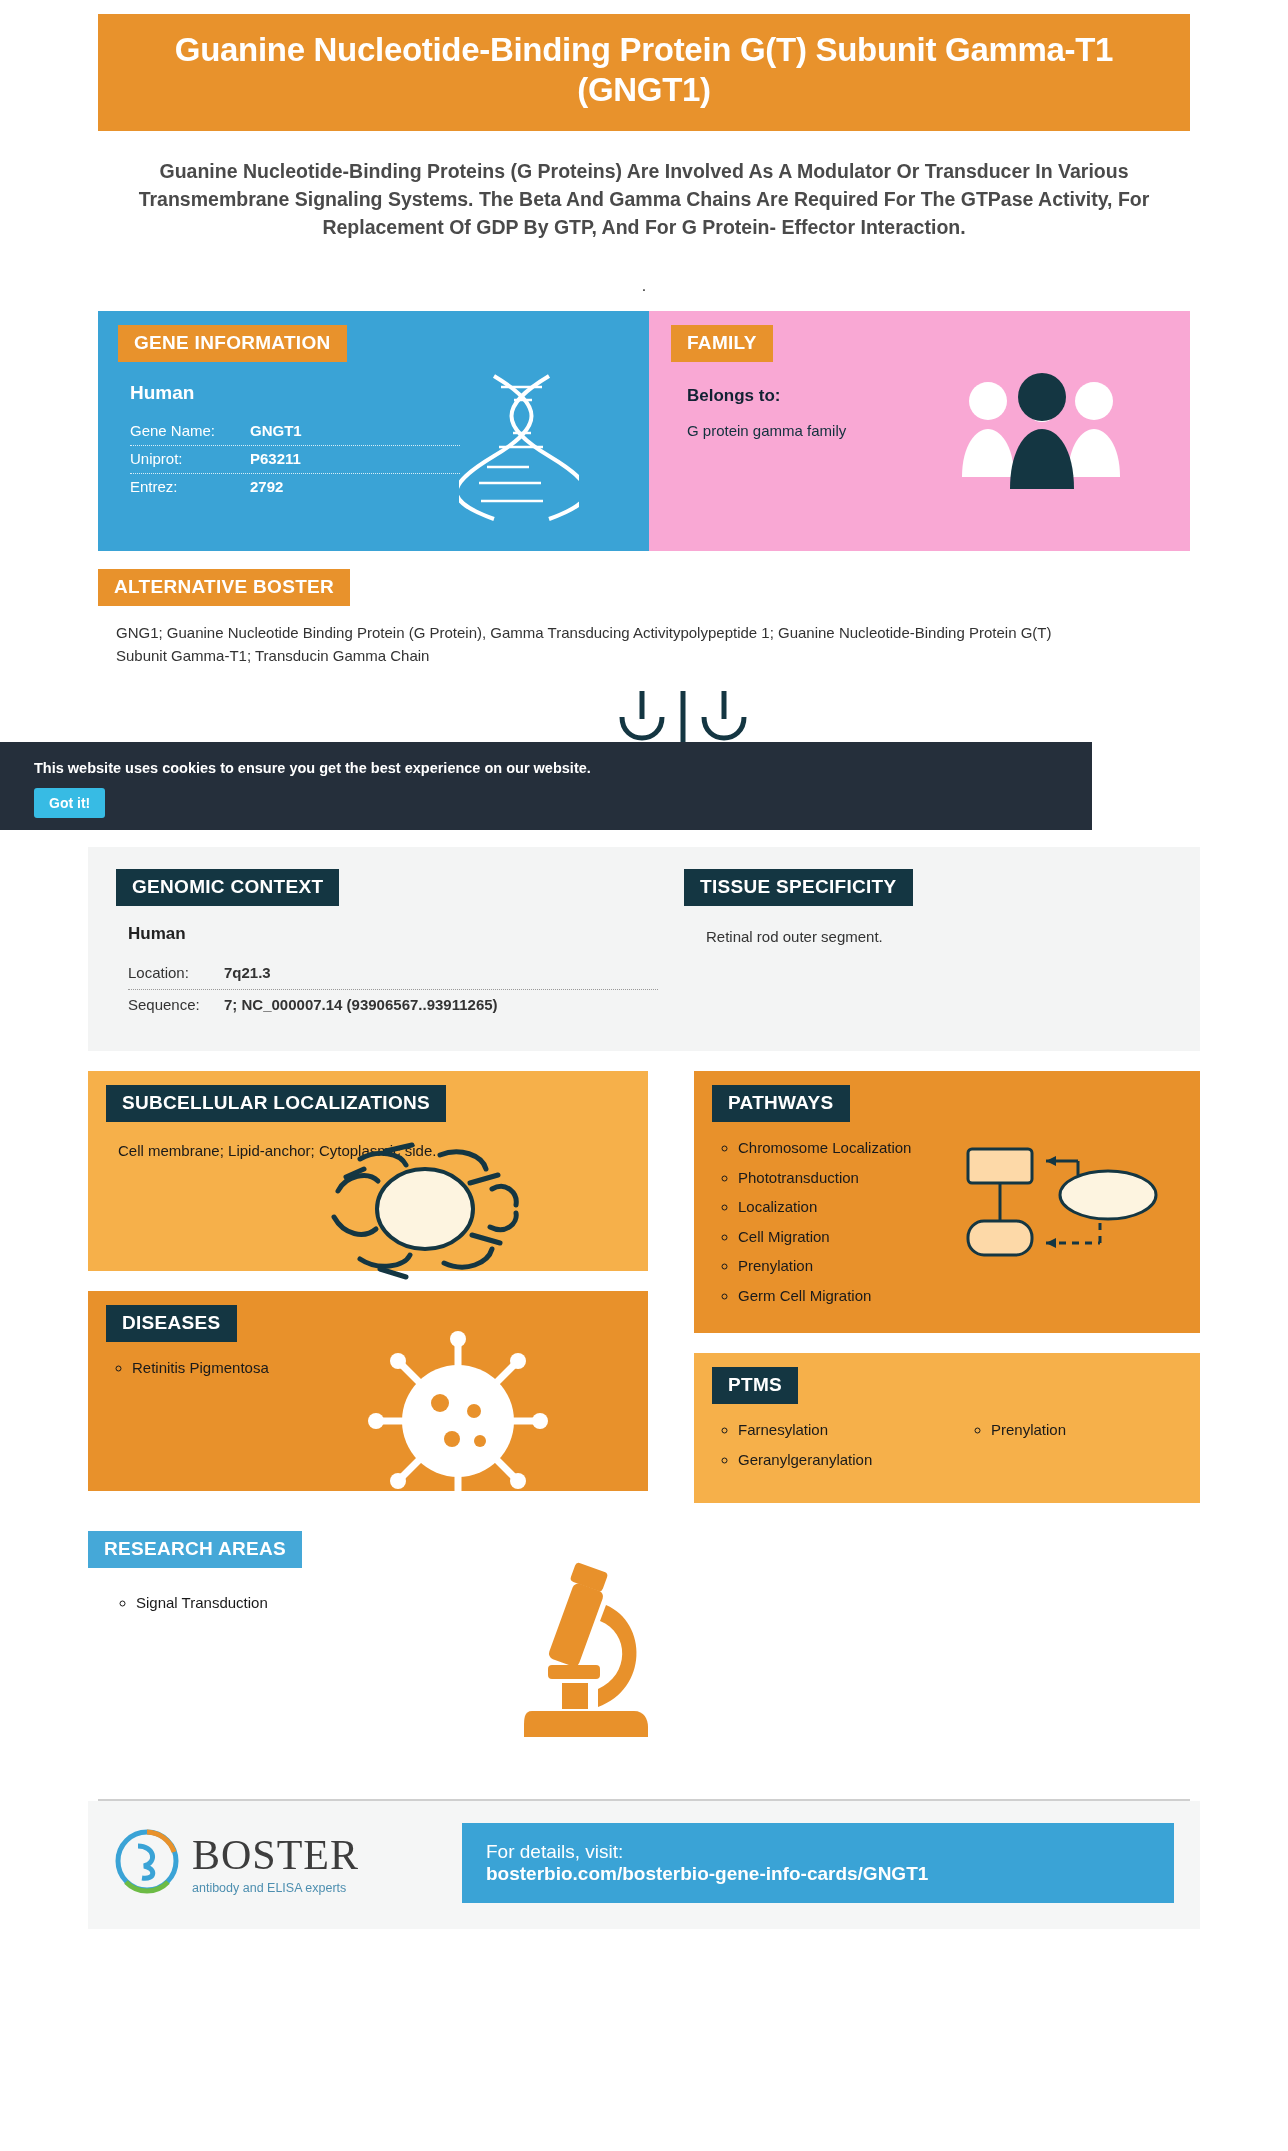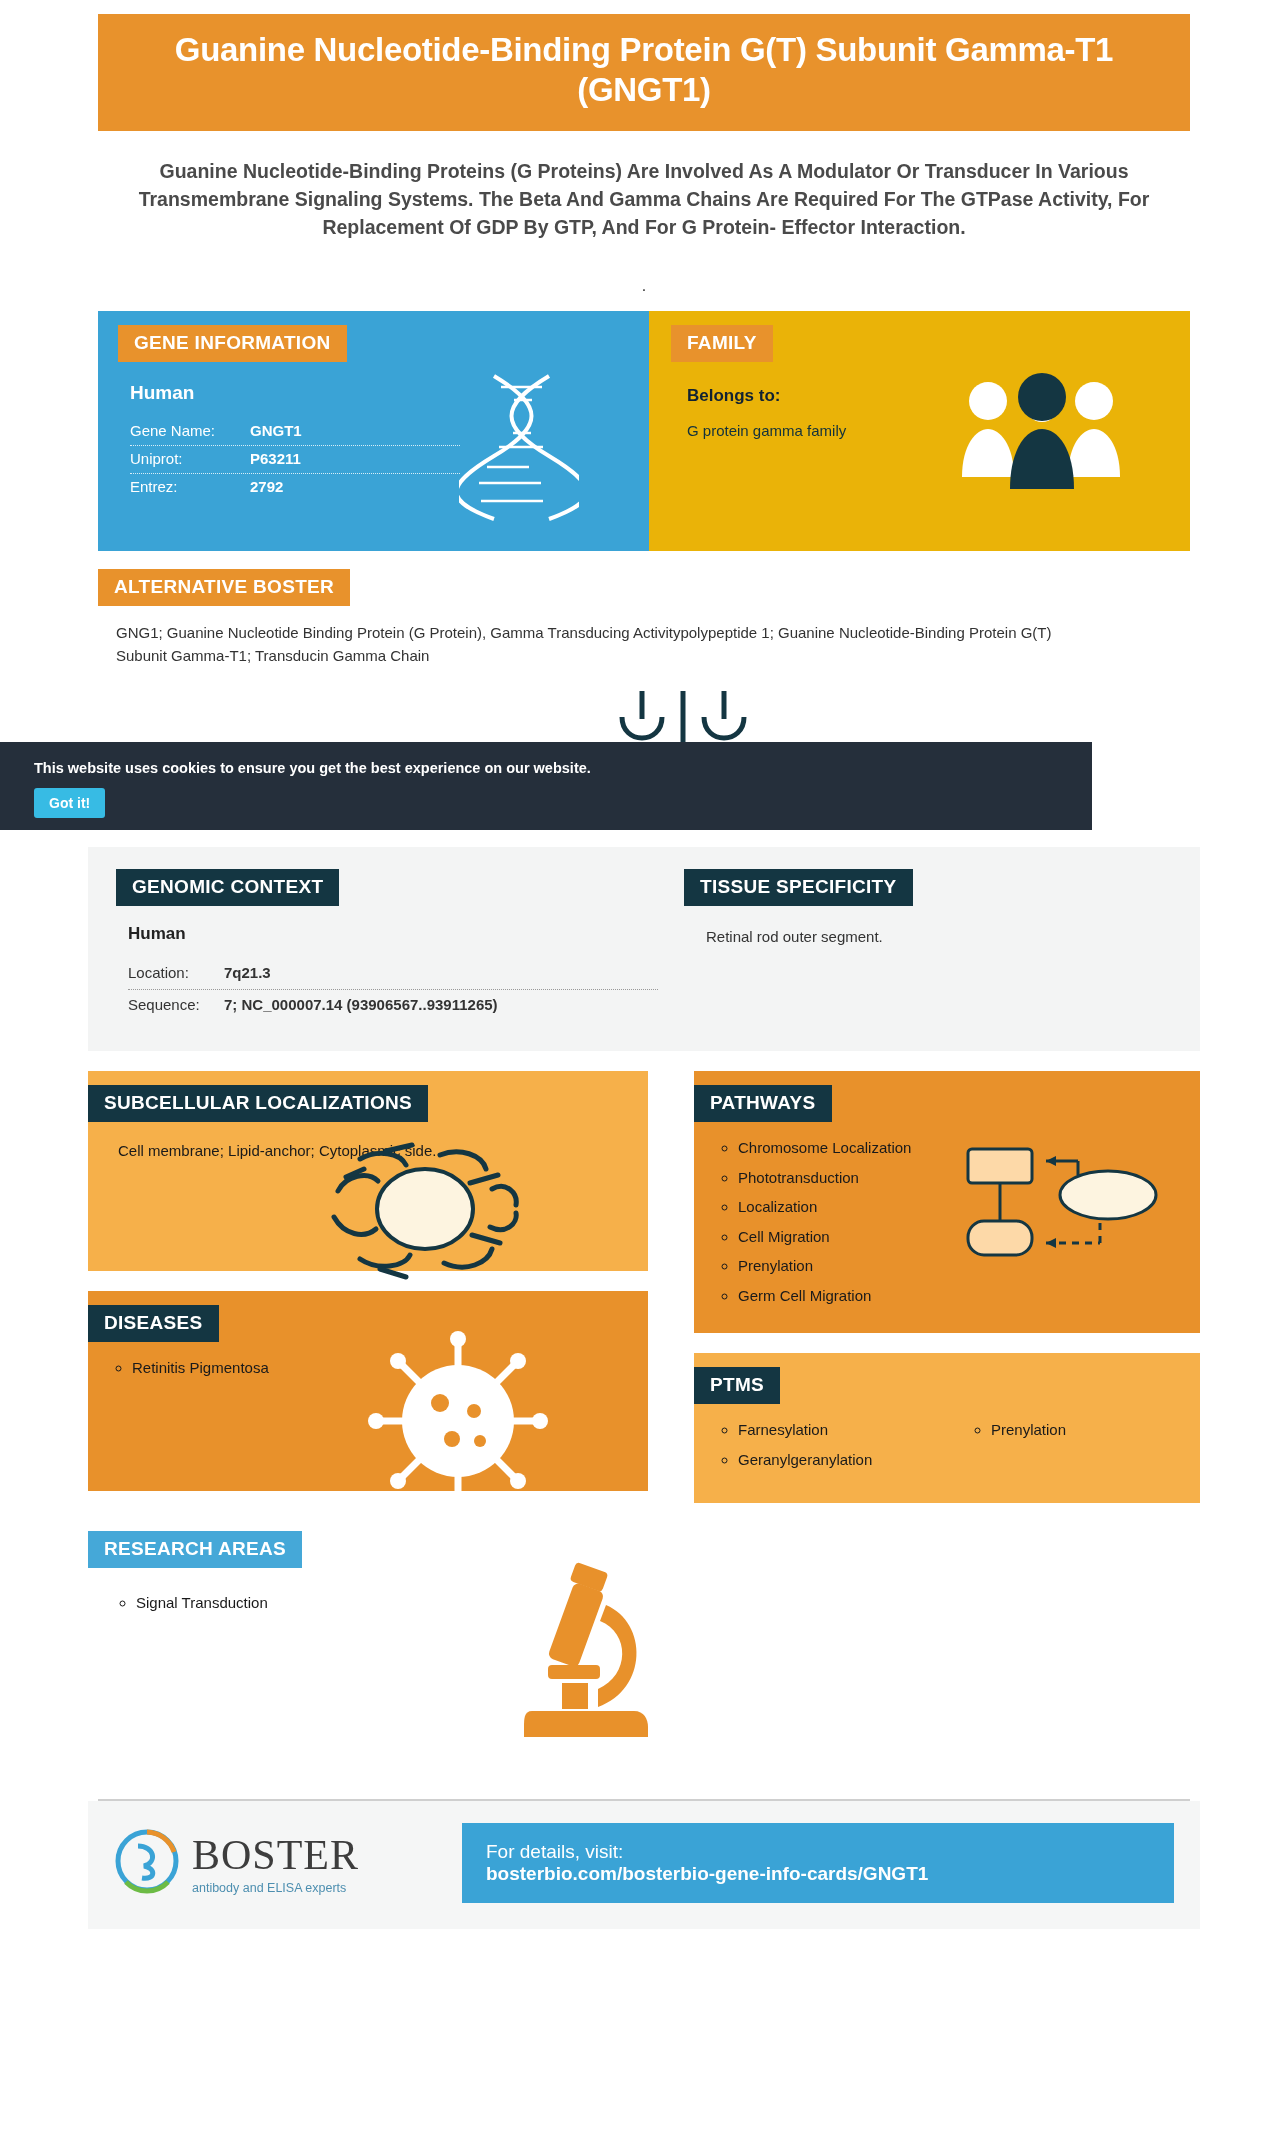--- a/index.html
+++ b/index.html
@@ -68,21 +68,21 @@
     display:flex; padding:4px 0 6px 0;
     border-bottom:1px dotted rgba(255,255,255,0.8);
   }
   .gene-row:last-child { border-bottom:none; }
   .gene-key { width:120px; }
   .gene-val { font-weight:bold; }
 
   .dna-icon { position:absolute; right:70px; top:60px; }
 
   .family-box {
-    background:#eab308;
+    background:#f9a8d4;
     flex:1;
     position:relative;
     padding:14px 0 22px 0;
   }
   .family-box .chipwrap { margin-left:22px; }
   .belongs {
     color:#123; font-weight:bold; font-size:17px;
     margin:24px 0 16px 38px;
   }
   .family-val { color:#12313d; font-size:15px; margin-left:38px; }
@@ -142,21 +142,21 @@
   .ts-text { margin:22px 0 0 22px; font-size:15px; color:#333; }
 
   
   .cards { margin:20px 88px 0 88px; display:flex; gap:18px; align-items:flex-start; }
   .col-left { width:560px; }
   .col-right { flex:1;padding-left:28px; }
 
   .card { position:relative; padding:14px 0 18px 0; margin-bottom:20px; }
   .card.amber { background:#f6b04a; }
   .card.orange { background:#e8912b; }
-  .card .chipwrap { }
+  .card .chipwrap { margin-left:18px; }
   .card-body { margin:18px 0 0 30px; font-size:15px; color:#1a1a1a; line-height:1.5; max-width:320px; }
   ul.bullets { margin:16px 0 0 44px; padding:0; list-style:circle; color:#1a1a1a; }
   ul.bullets li { font-size:15px; margin-bottom:10px; line-height:1.3; }
   .two-col-list { display:flex; }
   .two-col-list ul { width:50%; }
 
   .sub-icon { position:absolute; right:118px; top:60px; }
   .path-icon { position:absolute; right:30px; top:68px; }
   .virus-icon { position:absolute; right:100px; top:40px; }
 

